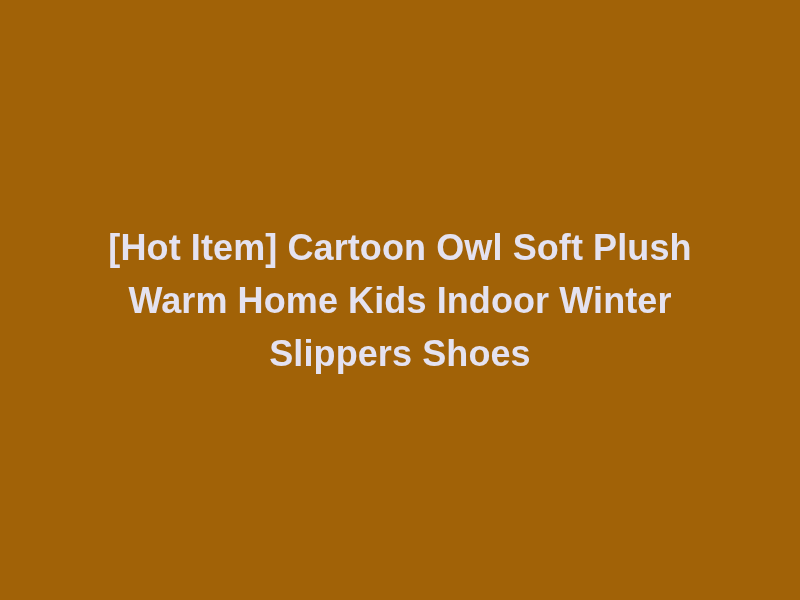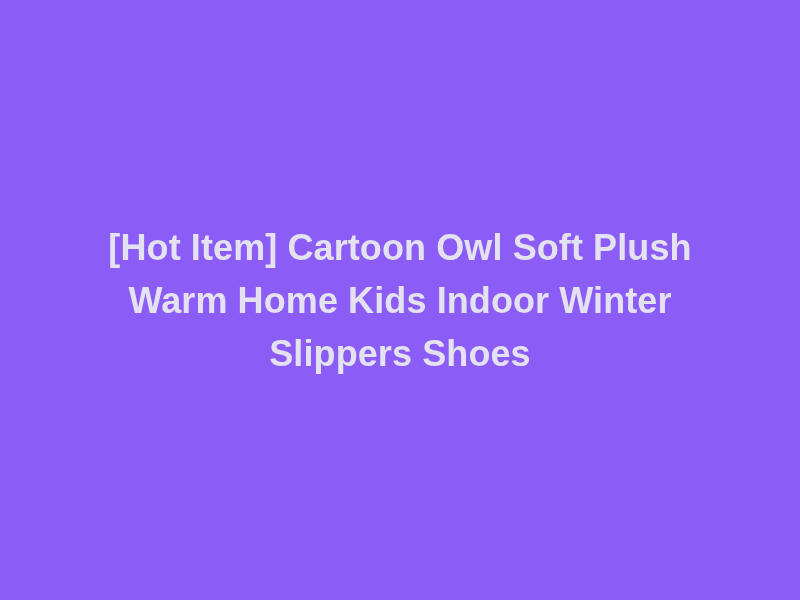--- a/index.html
+++ b/index.html
@@ -14,21 +14,21 @@
     overflow: hidden;
     background: #2616b5;
     font-family: "Liberation Sans", "DejaVu Sans", sans-serif;
   }
 
   
   .poster {
     box-sizing: border-box;
     width: 800px;
     height: 600px;
-    background-color: #8b5cf6;
+    background-color: #a16207;
     display: flex;
     align-items: center;
     justify-content: center;
   }
 
   .title-block {
     width: 640px;
     margin: 0 auto;
     text-align: center;
   }

